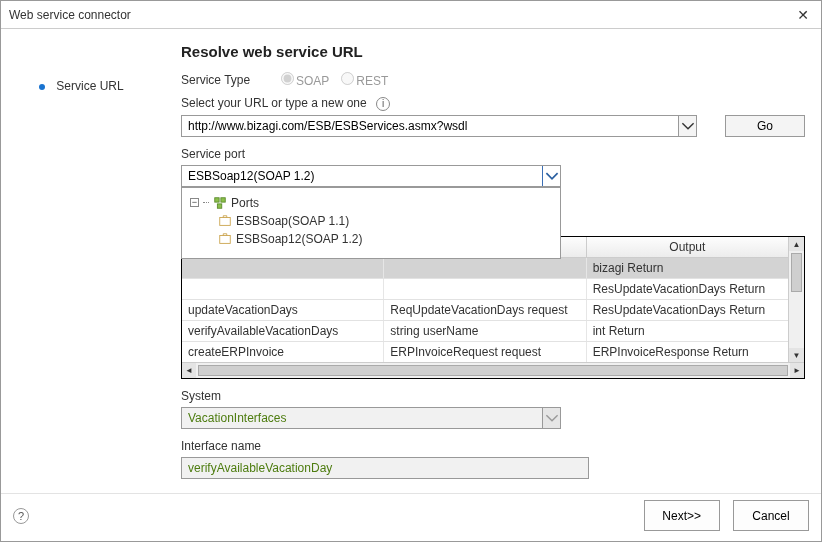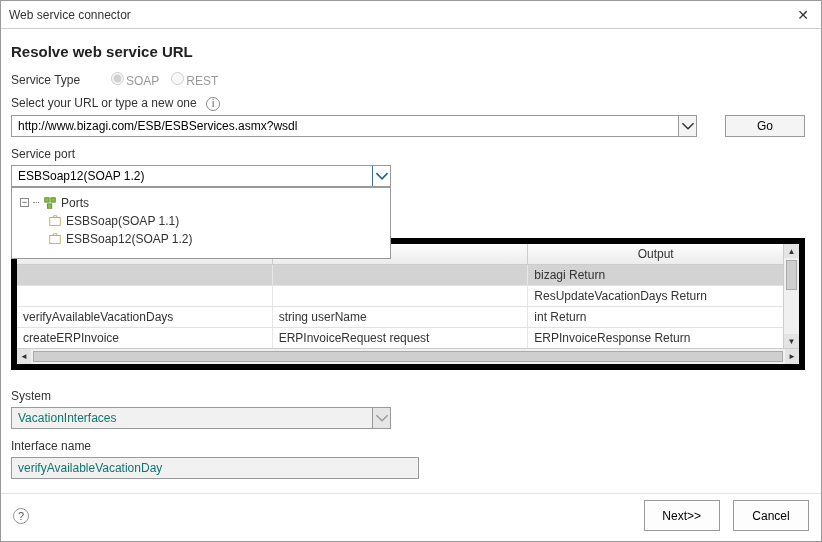--- a/index.html
+++ b/index.html
@@ -73,21 +73,21 @@
     background: #fff;
   }
   .combo input {
     border: none;
     outline: none;
     padding: 0 6px;
     font: inherit;
     flex: 1;
     min-width: 0;
   }
-  .combo input:disabled { color: #0f766e; background: #f1f1f1; }
+  .combo input:disabled { color: #4d7c0f; background: #f1f1f1; }
   .combo .dd-btn {
     width: 18px;
     border-left: 1px solid #999;
     display: flex;
     align-items: center;
     justify-content: center;
     background: #f4f4f4;
     cursor: pointer;
     font-size: 9px;
     color: #333;
@@ -119,24 +119,24 @@
     width: 9px; height: 9px;
     border: 1px solid #888;
     display: inline-flex;
     align-items: center; justify-content: center;
     font-size: 9px; line-height: 1;
     background:#fff;
   }
   .tree-dash { width: 6px; border-top: 1px dotted #888; height:1px; }
   .svg-ico { width: 14px; height: 14px; flex: 0 0 14px; }
   .table {
-    border: 6px solid #000000;
+    border: 1px solid #000000;
     display: flex;
     flex-direction: column;
-    margin-bottom: 19px;
+    margin-bottom: 10px;
   }
   .thead { display: flex; background: #f7f7f7; border-bottom: 1px solid #ccc; }
   .thead .th {
     flex: 1;
     text-align: center;
     padding: 3px 4px;
     border-right: 1px solid #ccc;
     background: linear-gradient(#fdfdfd,#ececec);
   }
   .thead .th:last-child { border-right: none; }
@@ -203,20 +203,26 @@
 </head>
 <body>
 
 <div class="titlebar">
   <span class="title">Web service connector</span>
   <span class="close-x">✕</span>
 </div>
 
 <div class="main">
 
+  <div class="left-nav">
+    <div>
+      <span class="nav-bullet"></span>
+      <span>Service URL</span>
+    </div>
+  </div>
 
   <div class="content">
 
     <h3 class="section-title">Resolve web service URL</h3>
 
     <div class="row">
       <span class="svc-type-label">Service Type</span>
       <span class="radio-group">
         <label><input type="radio" checked="" disabled="" style=""><span>SOAP</span></label>
         <label style="margin-left:8px;"><input type="radio" disabled="" style=""><span>REST</span></label>
@@ -292,20 +298,25 @@
               <div class="td"></div>
               <div class="td"></div>
               <div class="td">bizagi Return</div>
             </div>
             <div class="tr">
               <div class="td"></div>
               <div class="td"></div>
               <div class="td">ResUpdateVacationDays Return</div>
             </div>
             <div class="tr">
+              <div class="td">updateVacationDays</div>
+              <div class="td">ReqUpdateVacationDays request</div>
+              <div class="td">ResUpdateVacationDays Return</div>
+            </div>
+            <div class="tr">
               <div class="td">verifyAvailableVacationDays</div>
               <div class="td">string userName</div>
               <div class="td">int Return</div>
             </div>
             <div class="tr">
               <div class="td">createERPInvoice</div>
               <div class="td">ERPInvoiceRequest request</div>
               <div class="td">ERPInvoiceResponse Return</div>
             </div>
           </div>

